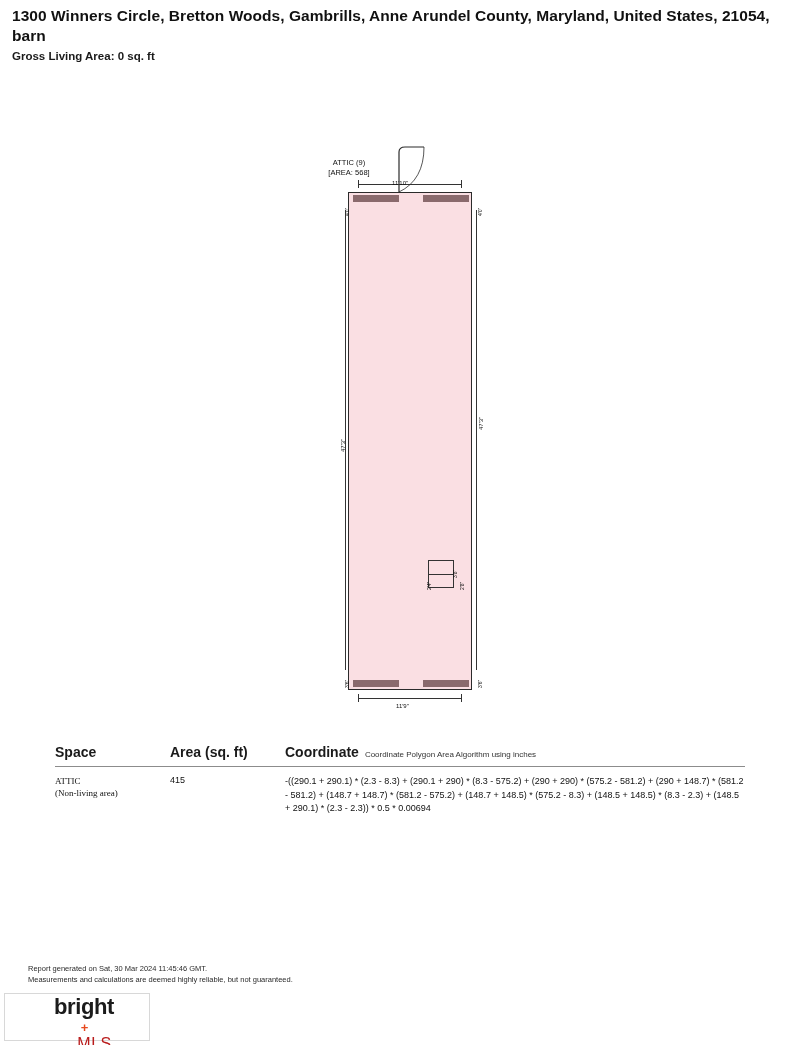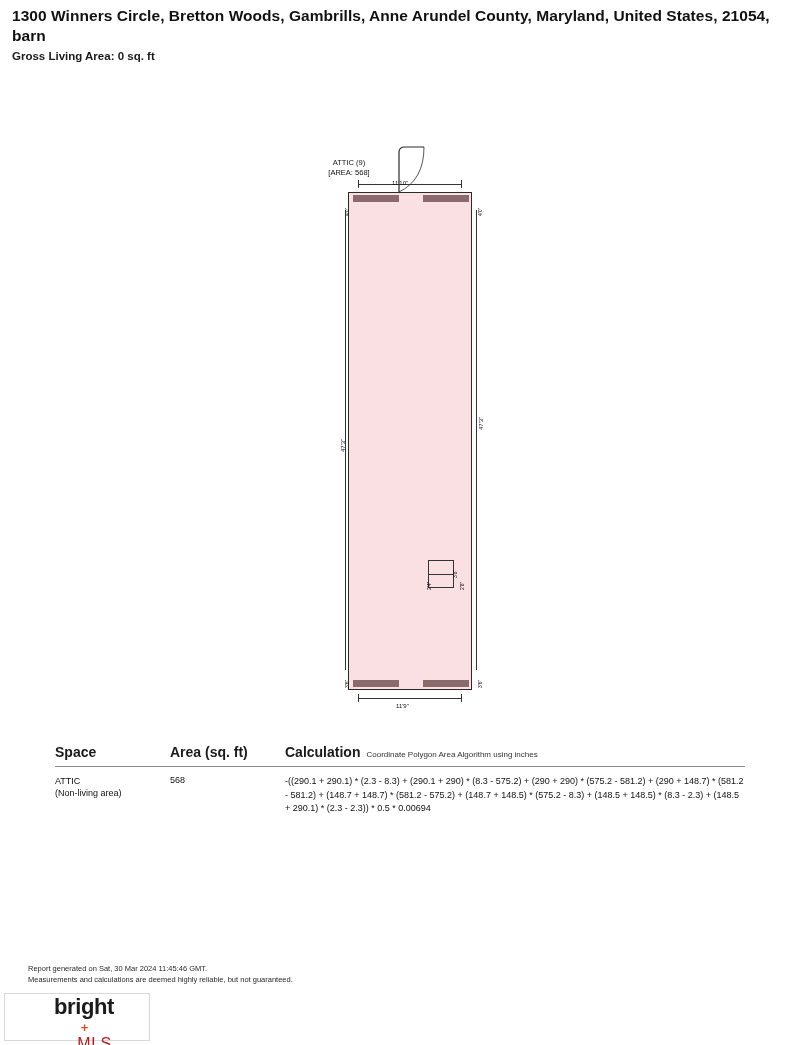--- a/index.html
+++ b/index.html
@@ -159,20 +159,21 @@
   .tbl-row {
     display: flex;
     padding-top: 8px;
   }
   .cell-space {
     width: 115px;
     font-size: 9px;
     line-height: 1.35;
     color: #111;
     white-space: pre-line;
+    font-family: Liberation Serif, serif;
   }
   .cell-area {
     width: 115px;
     font-size: 9px;
     color: #111;
   }
   .cell-calc {
     flex: 1;
     font-size: 9px;
     line-height: 1.5;
@@ -282,27 +283,27 @@
   <div class="tick" style="left:358px; top:574px; width:1px; height:8px;"></div>
   <div class="tick" style="left:461px; top:574px; width:1px; height:8px;"></div>
   <div class="dim bottom-dim-text" style="top:583px;">11'9"</div>
 </div>
 
 <div class="table-wrap">
   <div class="tbl-head">
     <div class="col-space">Space</div>
     <div class="col-area">Area (sq. ft)</div>
     <div class="col-calc">
-      <span>Calculation</span><span class="sub">Coordinate Polygon Area Algorithm using inches</span>
+      <span>Coordinate</span><span class="sub">Coordinate Polygon Area Algorithm using inches</span>
     </div>
   </div>
   <div class="tbl-row">
     <div class="cell-space">ATTIC
 (Non-living area)</div>
-    <div class="cell-area">568</div>
+    <div class="cell-area">415</div>
     <div class="cell-calc">-((290.1 + 290.1) * (2.3 - 8.3) + (290.1 + 290) * (8.3 - 575.2) + (290 + 290) * (575.2 - 581.2) + (290 + 148.7) * (581.2 - 581.2) + (148.7 + 148.7) * (581.2 - 575.2) + (148.7 + 148.5) * (575.2 - 8.3) + (148.5 + 148.5) * (8.3 - 2.3) + (148.5 + 290.1) * (2.3 - 2.3)) * 0.5 * 0.00694</div>
   </div>
 </div>
 
 <div class="footer">
   <div>Report generated on Sat, 30 Mar 2024 11:45:46 GMT.</div>
   <div>Measurements and calculations are deemed highly reliable, but not guaranteed.</div>
 </div>
 
 <div class="logo">

